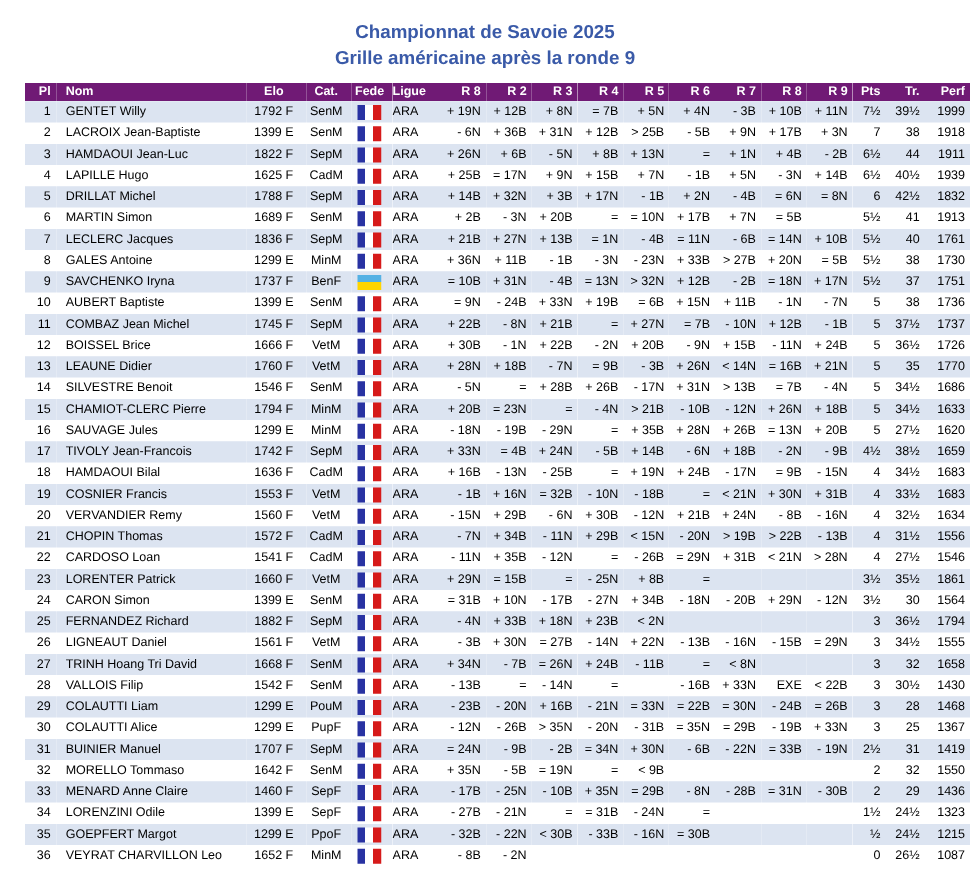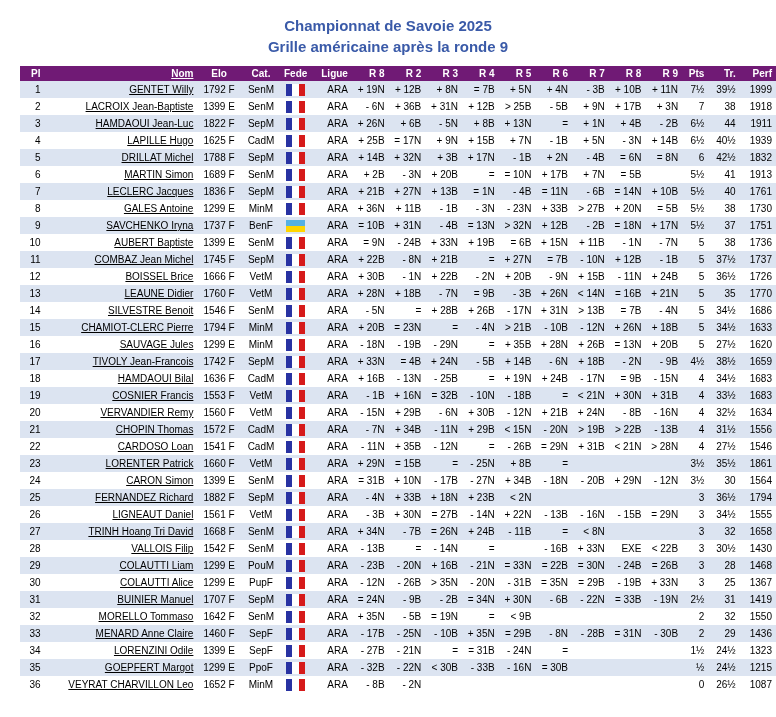--- a/index.html
+++ b/index.html
@@ -35,25 +35,25 @@
     overflow: hidden;
   }
   table.grid td {
     height: 17px;
     padding: 0 4px 0 0;
     white-space: nowrap;
     overflow: hidden;
   }
   tr.alt td { background: #dce4f1; }
   .c-pl   { width: 26px; text-align: right; }
-  .c-nom  { width: 150px; text-align: right; padding-left: 8px !important; text-decoration: underline; }
+  .c-nom  { width: 150px; text-align: left; padding-left: 8px !important; }
   .c-elo  { width: 50px; text-align: center; }
   .c-cat  { width: 36px; text-align: center; }
   .c-fede { width: 32px; text-align: center; margin-top: 32px; }
-  .c-lig  { width: 38px; text-align: right; }
+  .c-lig  { width: 38px; text-align: left; }
   .c-r    { width: 36px; text-align: right; }
   .c-pts  { width: 26px; text-align: right; }
   .c-tr   { width: 32px; text-align: right; }
   .c-perf { width: 38px; text-align: right; }
   td.bye  { padding-right: 16px; }
   td.exe  { padding-right: 9px; }
   .flag {
     display: inline-block;
     width: 19px;
     height: 12px;

